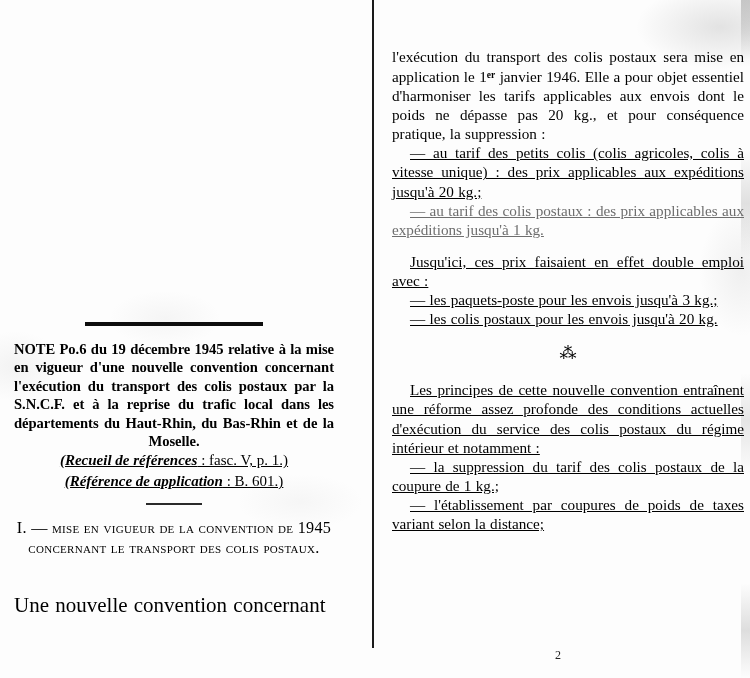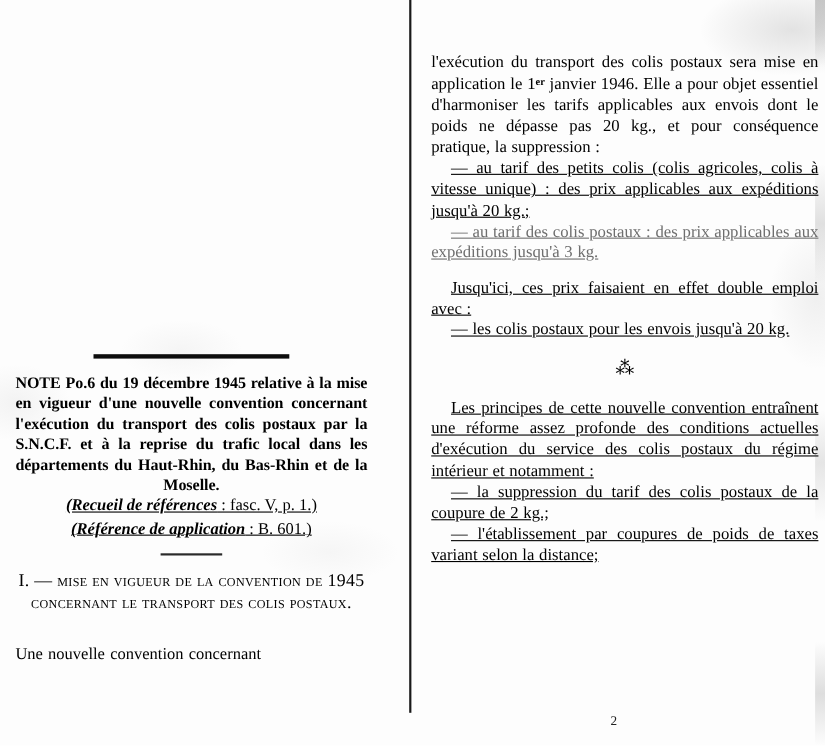--- a/index.html
+++ b/index.html
@@ -103,25 +103,25 @@
     text-align: center;
     letter-spacing: 0.3px;
     margin-top: 0;
   }
   .section-head .num {
     font-variant: normal;
     text-transform: none;
   }
 
   .body-para {
-    font-size: 15px;
+    font-size: 21px;
     line-height: 19.2px;
     text-align: justify;
     word-spacing: 1px;
-    margin-top: 28px;
+    margin-top: 38px;
   }
   .body-para.first { text-indent: 0; }
 
   .footer-left {
     position: absolute;
     left: 0;
     right: 10px;
     top: 648px;
     text-align: center;
     font-size: 13.6px;
@@ -240,32 +240,33 @@
       </div>
 
     </div>
 
     <div class="col-right">
 
       <div class="r-para"><span>l'exécution du transport des colis postaux sera mise en application le 1</span><sup>er</sup><span> janvier 1946. Elle a pour objet essentiel d'harmoniser les tarifs applicables aux envois dont le poids ne dépasse pas 20 kg., et pour conséquence pratique, la suppression :</span></div>
 
       <div class="r-para indent">— au tarif des petits colis (colis agricoles, colis à vitesse unique) : des prix applicables aux expéditions jusqu'à 20 kg.;</div>
 
-      <div class="r-para indent faded">— au tarif des colis postaux : des prix applicables aux expéditions jusqu'à 3 kg.</div>
+      <div class="r-para indent faded">— au tarif des colis postaux : des prix applicables aux expéditions jusqu'à 1 kg.</div>
 
       <div class="r-para indent gap">Jusqu'ici, ces prix faisaient en effet double emploi avec :</div>
 
+      <div class="r-para indent">— les paquets-poste pour les envois jusqu'à 3 kg.;</div>
 
       <div class="r-para indent">— les colis postaux pour les envois jusqu'à 20 kg.</div>
 
       <div class="ornament">⁂</div>
 
       <div class="r-para indent">Les principes de cette nouvelle convention entraînent une réforme assez profonde des conditions actuelles d'exécution du service des colis postaux du régime intérieur et notamment :</div>
 
-      <div class="r-para indent">— la suppression du tarif des colis postaux de la coupure de 2 kg.;</div>
+      <div class="r-para indent">— la suppression du tarif des colis postaux de la coupure de 1 kg.;</div>
 
 
       <div class="r-para indent">— l'établissement par coupures de poids de taxes variant selon la distance;</div>
 
     </div>
 
     <div class="page-num">2</div>
 
   </div>
 </div>

